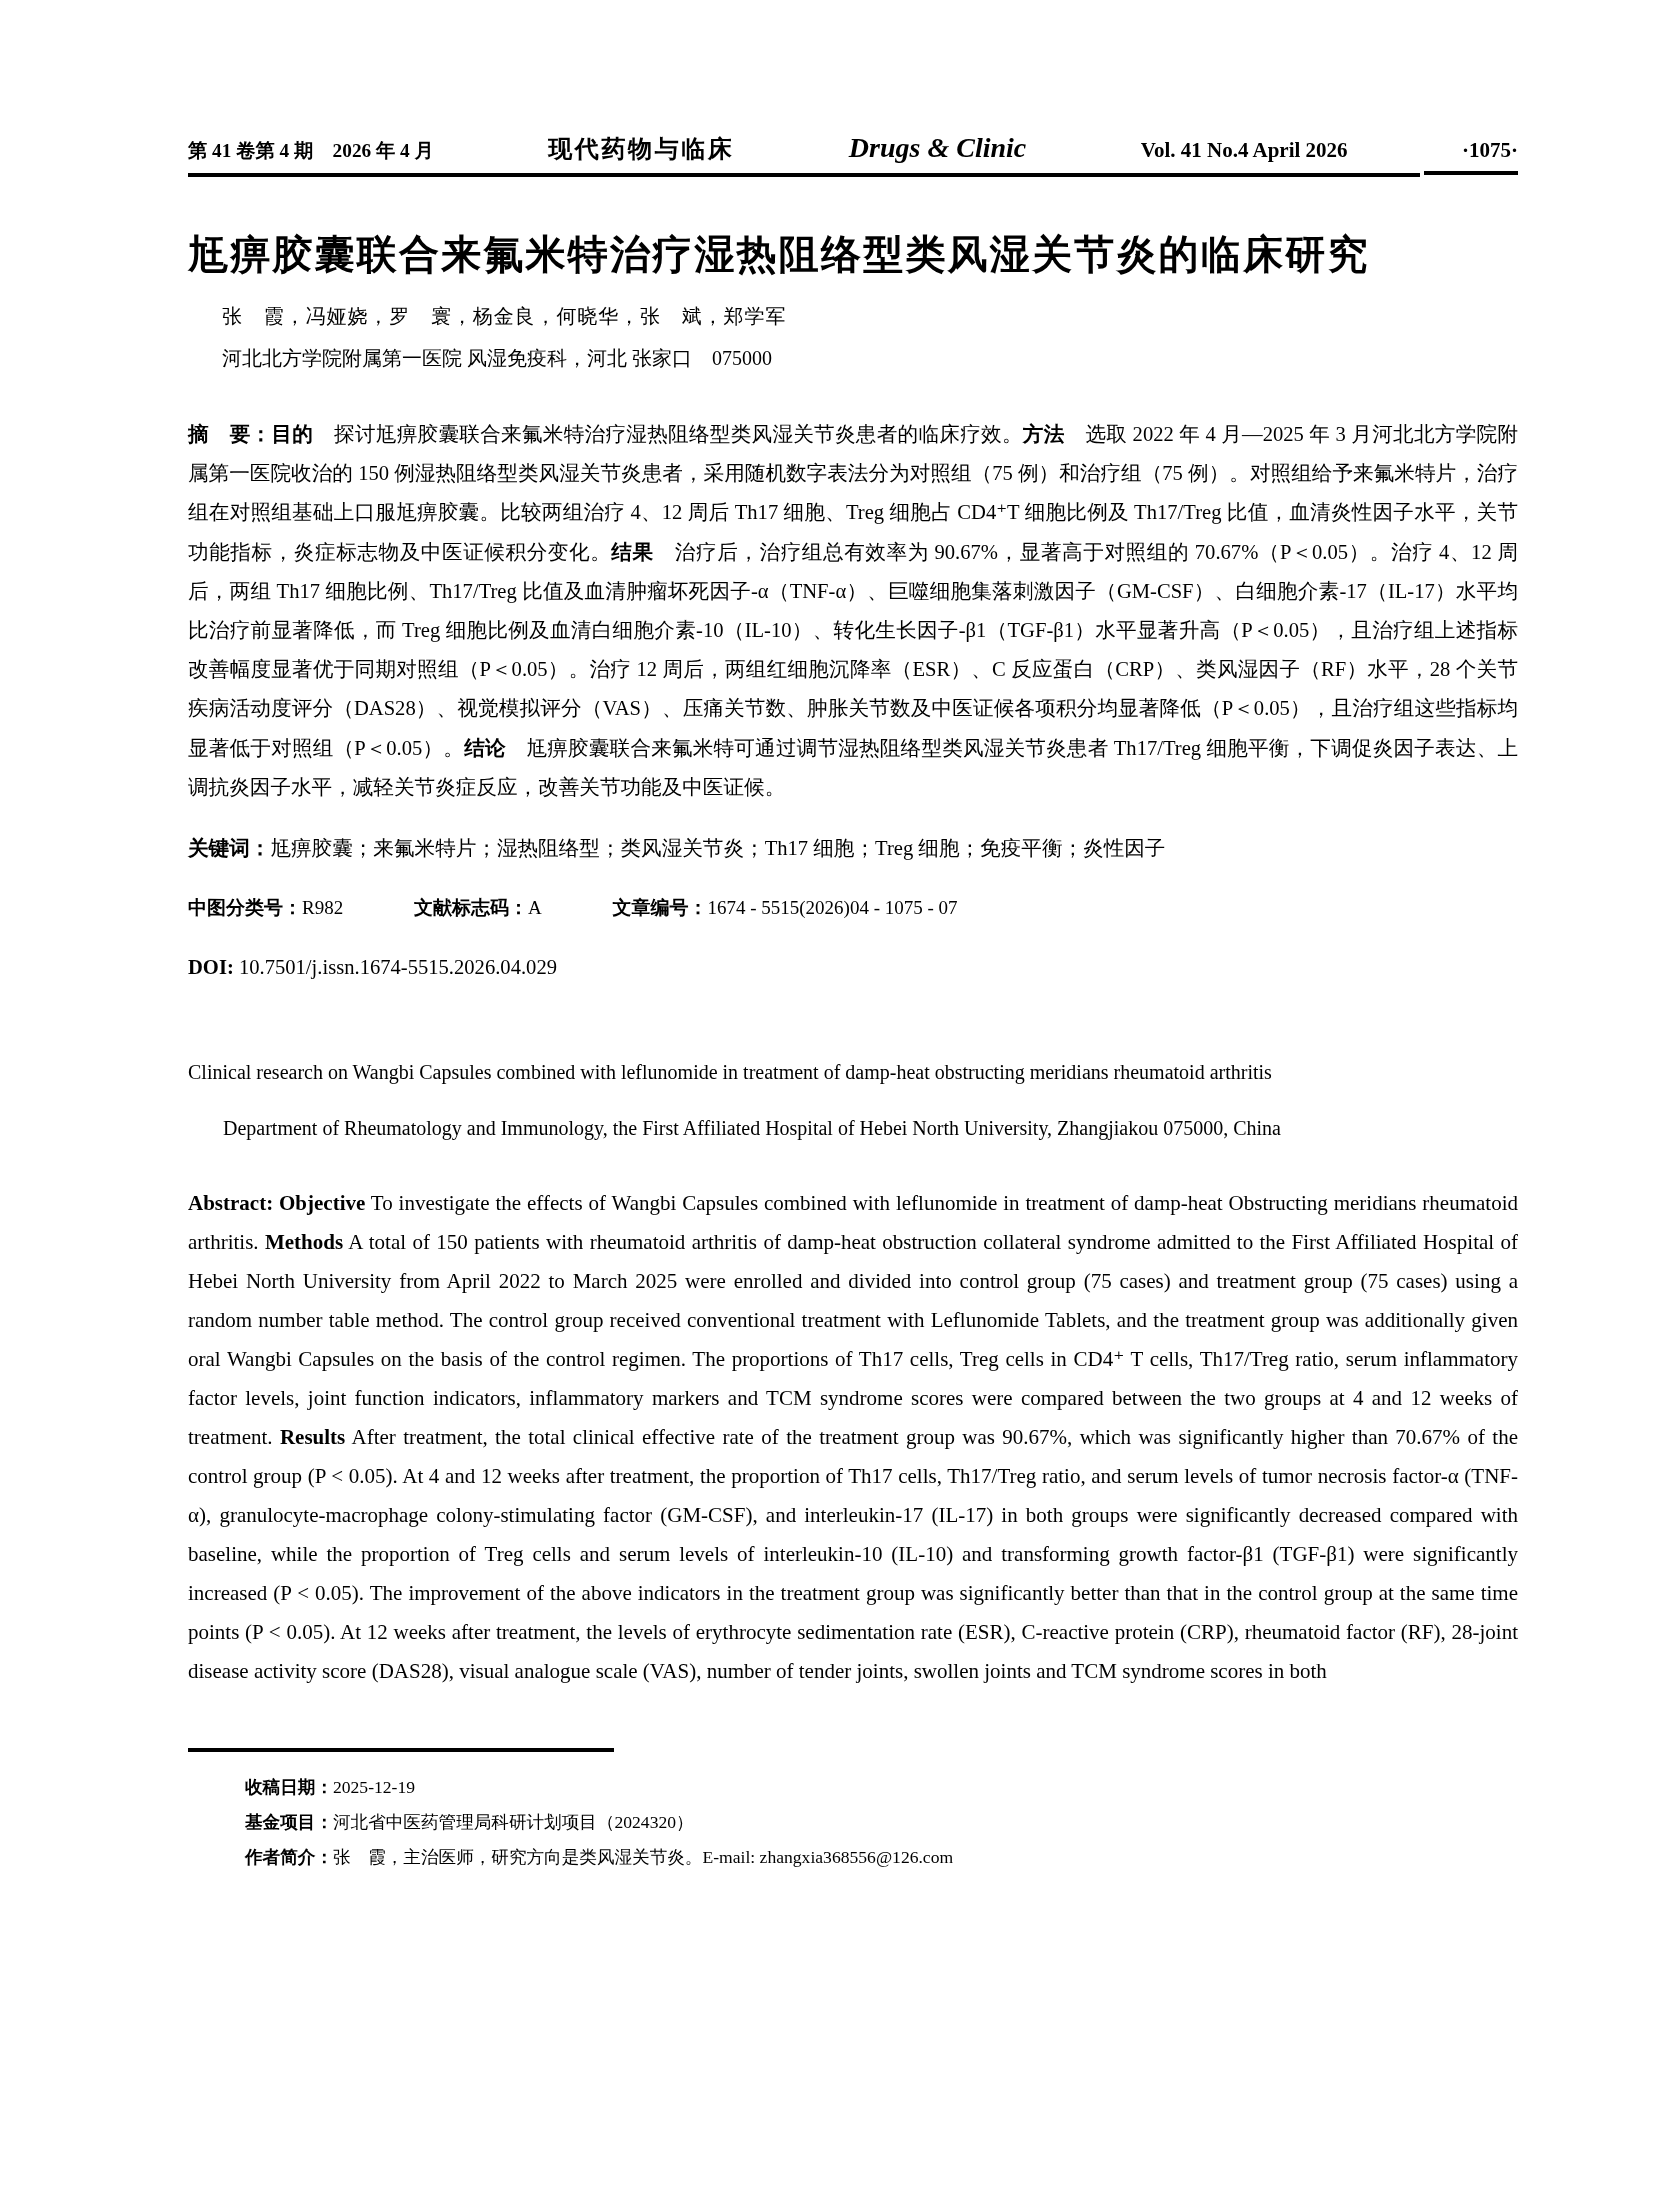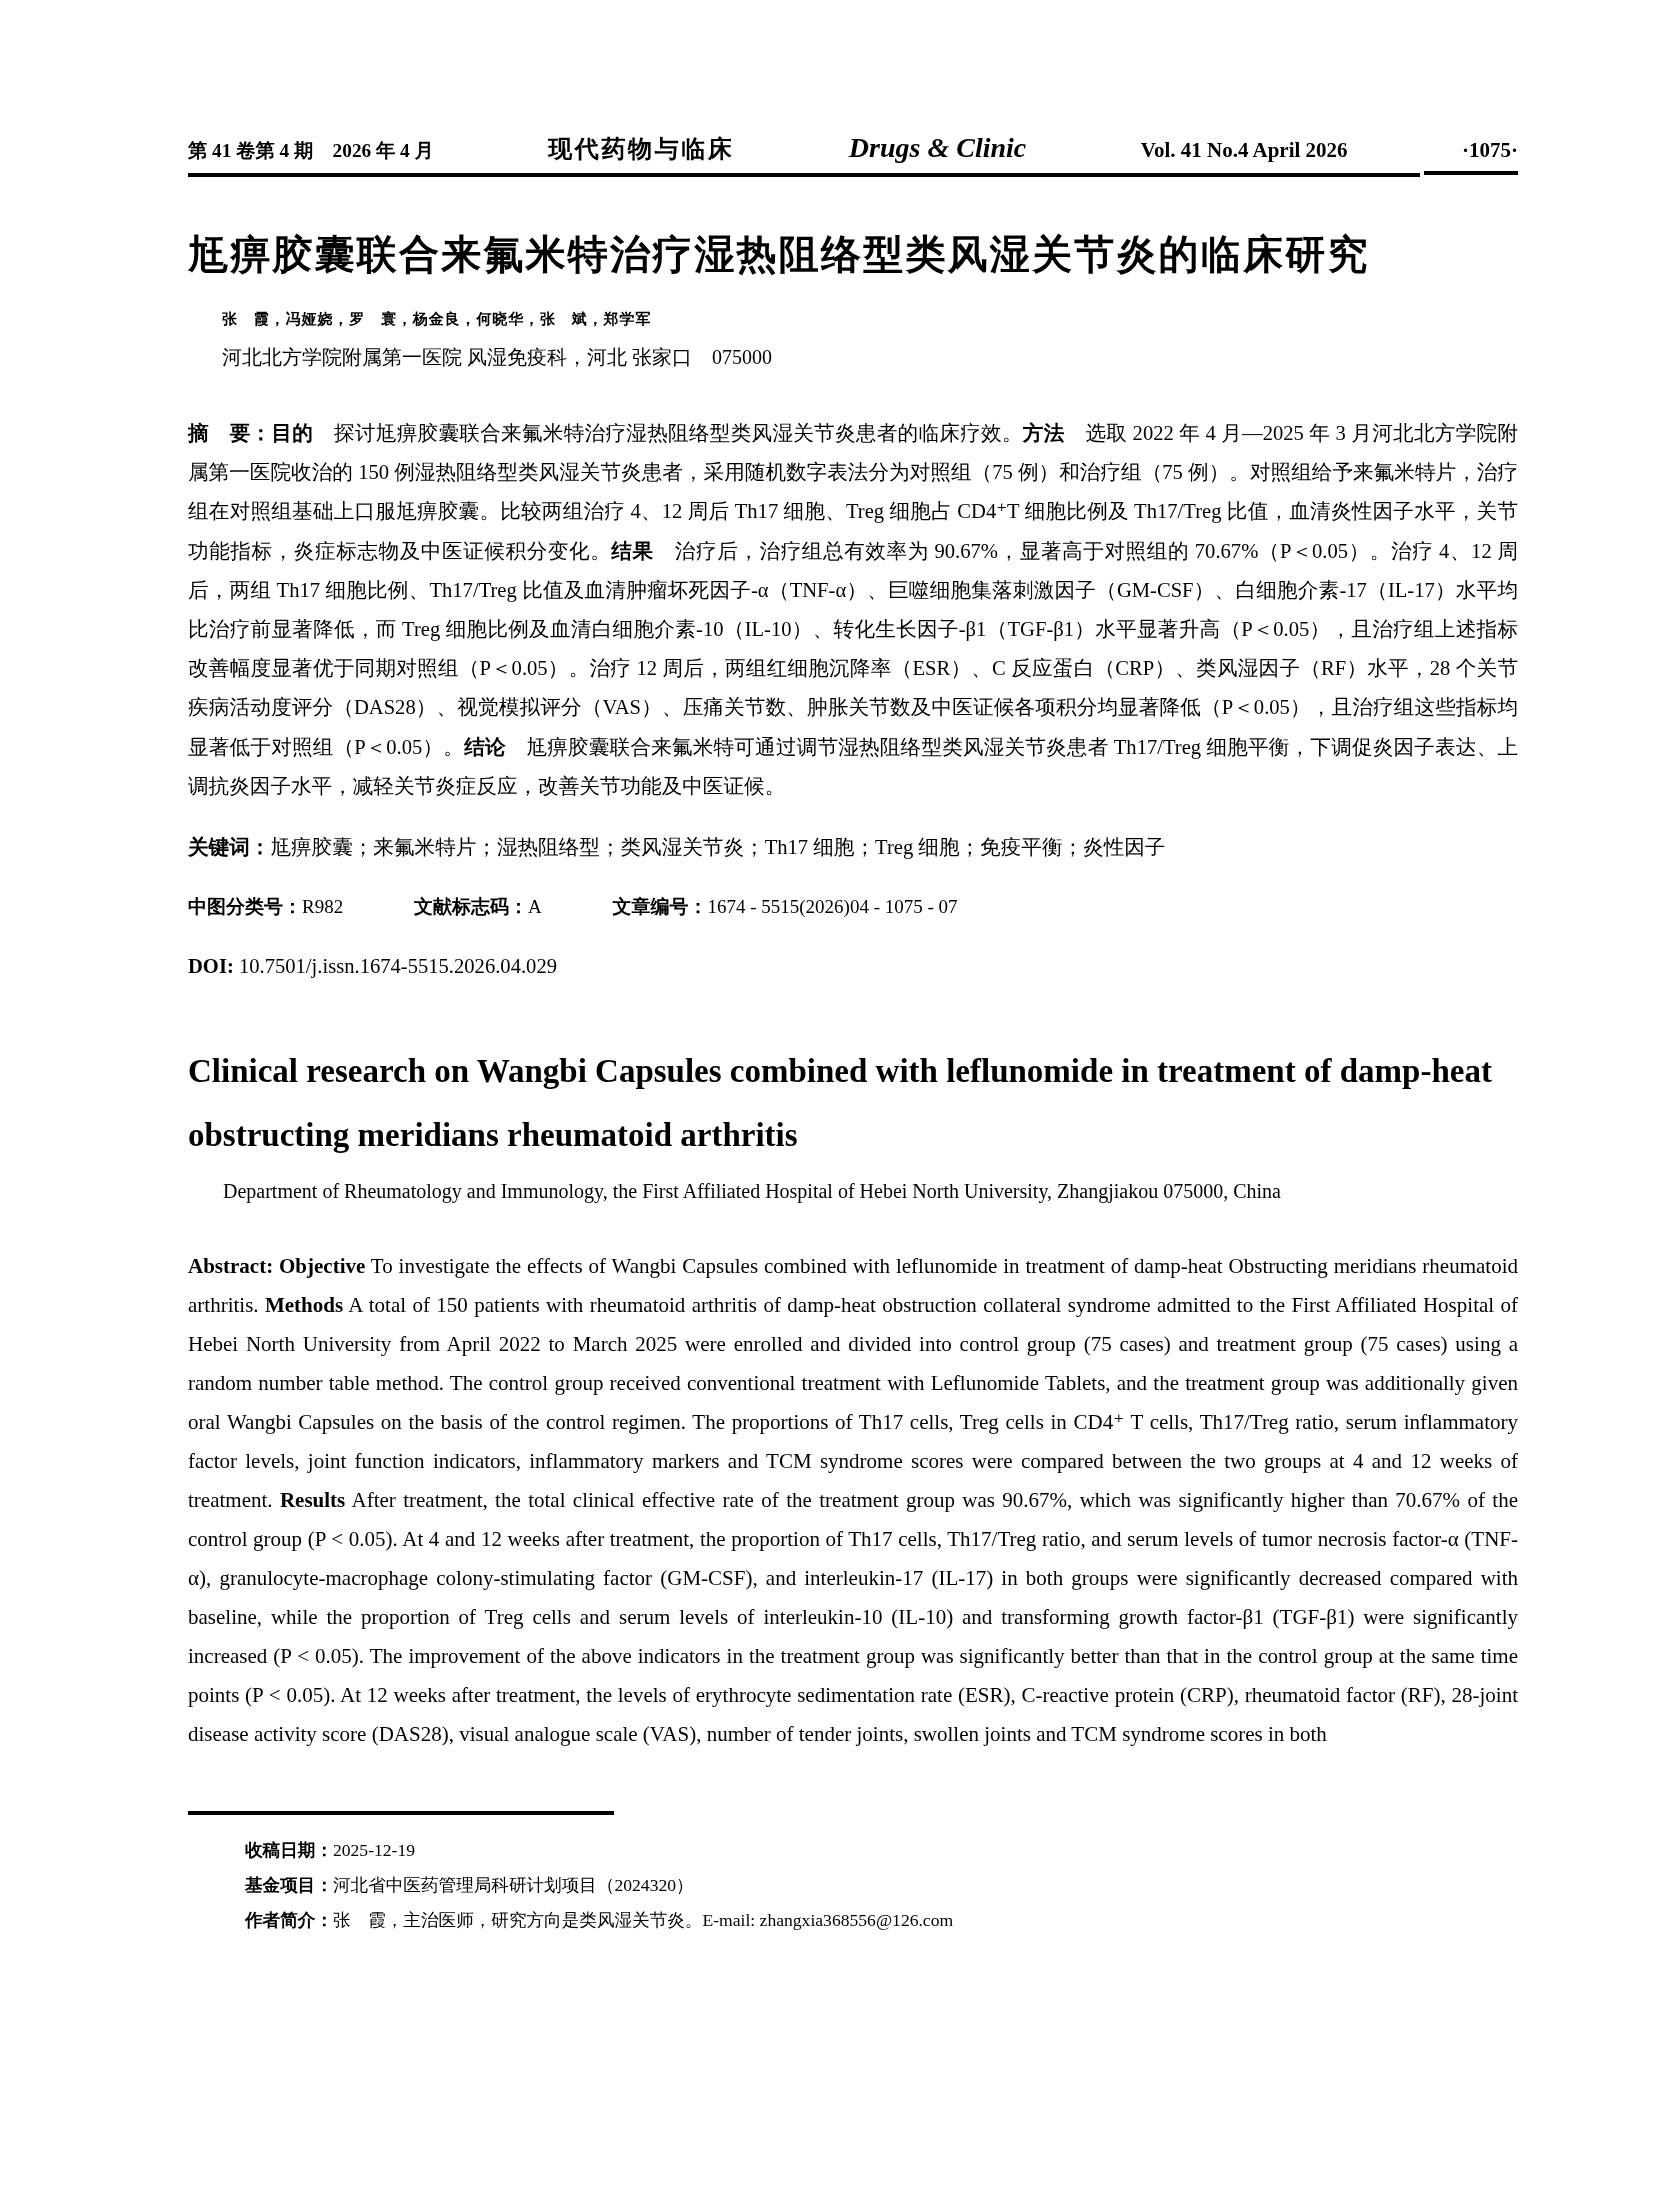--- a/index.html
+++ b/index.html
@@ -37,25 +37,24 @@
   
   .title-cn {
     margin: 53px 0 0 0;
     font-family: "Liberation Sans", "DejaVu Sans", sans-serif;
     font-weight: bold;
     font-size: 40px;
     letter-spacing: 2.2px;
     line-height: 1.2;
   }
   .authors-cn {
-    margin-top: 32px;
+    margin-top: 25px;
     padding-left: 34px;
-    font-size: 15px;
+    font-size: 20px;
     letter-spacing: 0.9px;
-    font-weight: bold;
   }
   .affiliation-cn {
     margin-top: 15px;
     padding-left: 34px;
     font-size: 20px;
   }
   
   .abstract-cn {
     margin-top: 42px;
     font-size: 20.6px;
@@ -69,22 +68,22 @@
   }
   .kw-line { font-size: 20.6px; line-height: 39px; text-align: justify; }
   .class-line { font-size: 19px; line-height: 39px; }
   .class-line .pair { margin-right: 66px; }
   .class-line .pair:last-child { margin-right: 0; }
   .doi-line { font-size: 20.6px; line-height: 39px; }
   .doi-line .lbl { font-family: "Liberation Serif", serif; }
   
   .title-en {
     margin: 53px 0 0 0;
-    font-weight: bold;
-    font-size: 33px;
+    font-weight: normal;
+    font-size: 20px;
     line-height: 64px;
   }
   .authors-en {
     margin-top: 35px;
     padding-left: 35px;
     font-size: 22px;
   }
   .affiliation-en {
     margin-top: 13px;
     padding-left: 35px;

